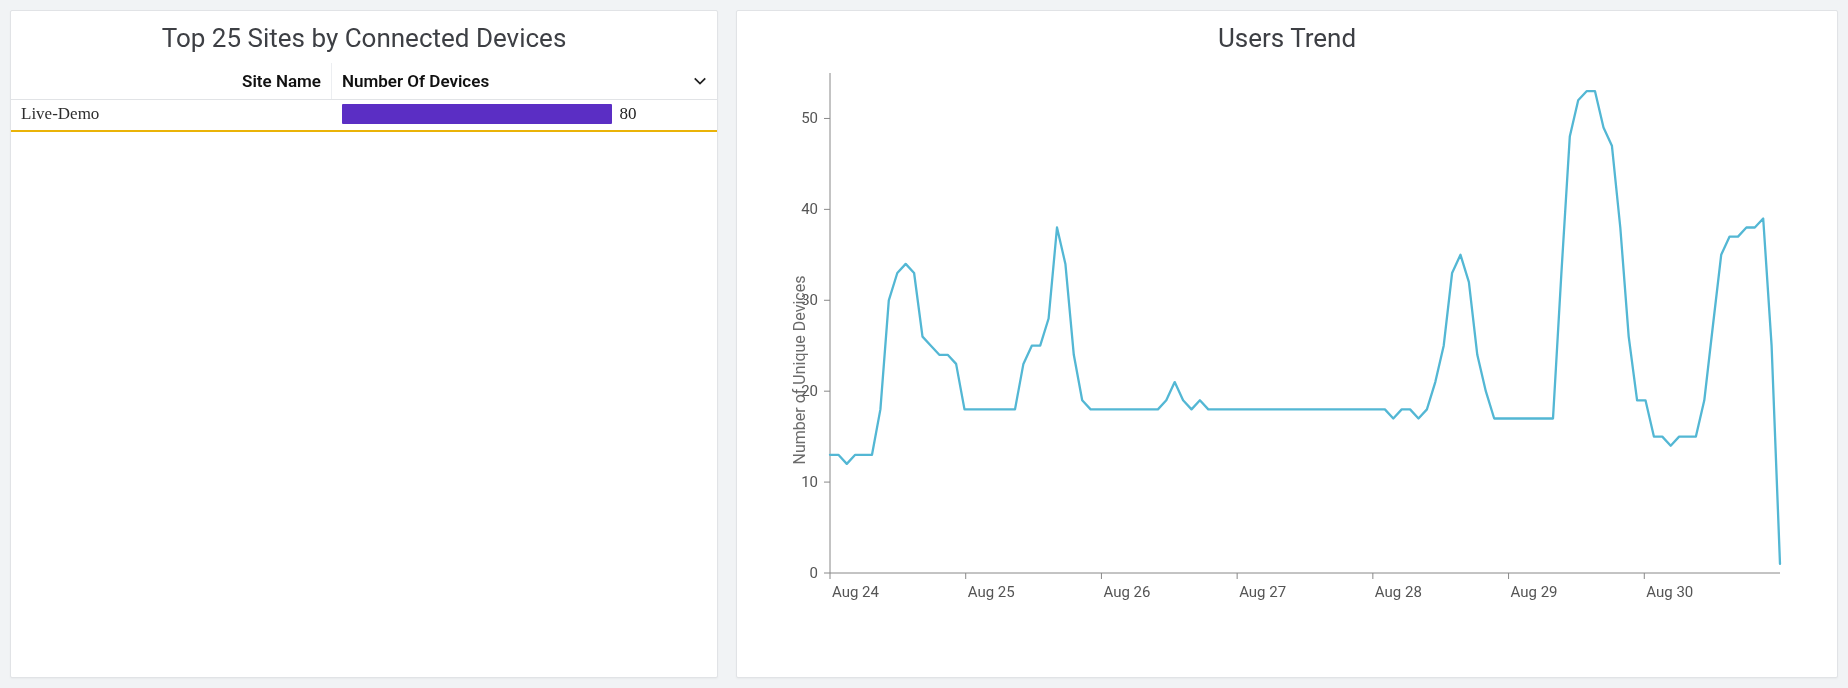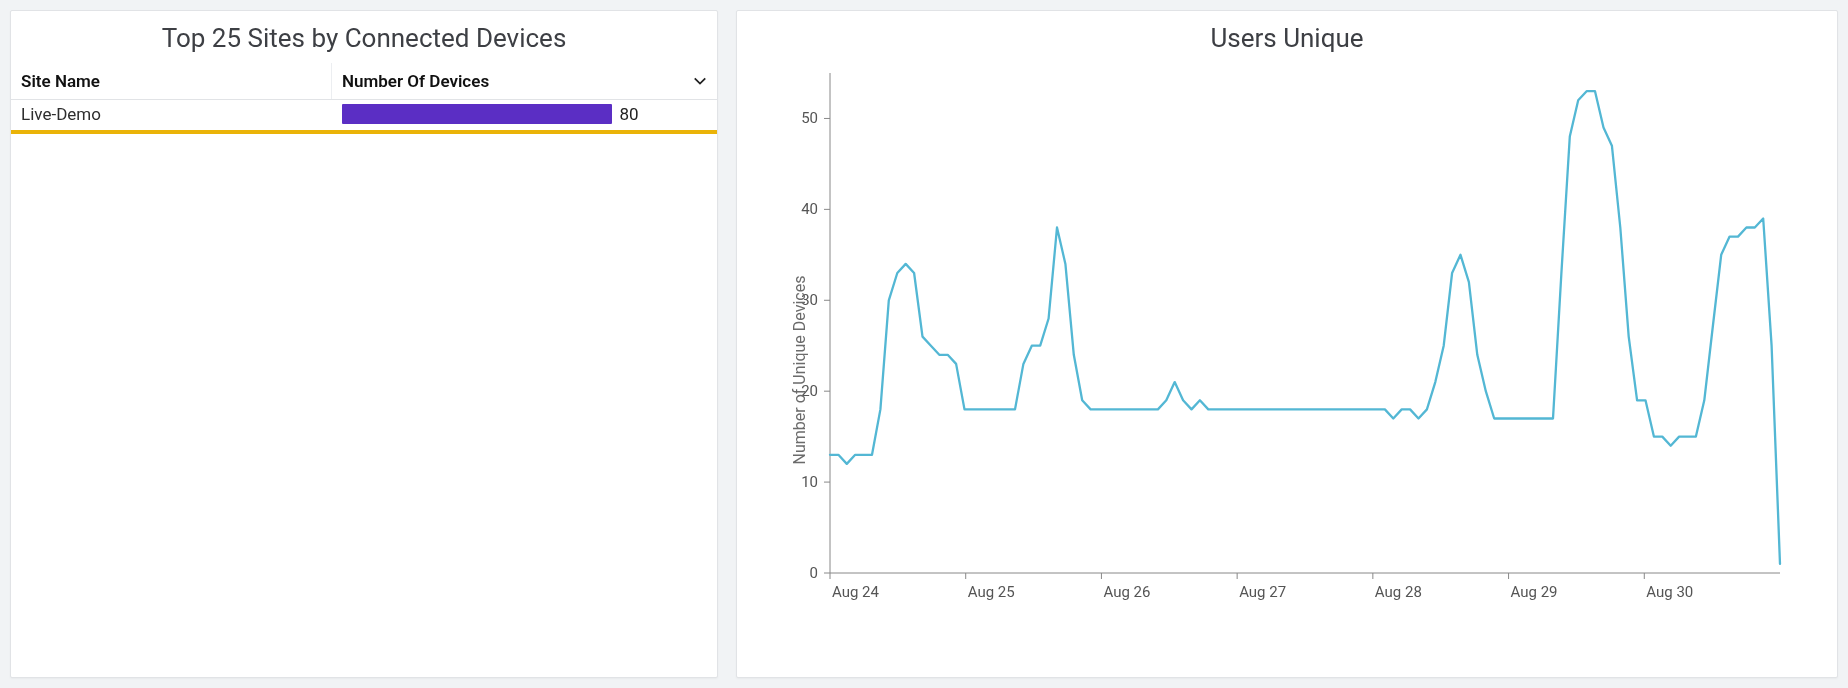--- a/index.html
+++ b/index.html
@@ -12,23 +12,23 @@
     --axis:#aeb4bc;
   }
   html,body{margin:0;padding:0;background:var(--page-bg);font-family:-apple-system,BlinkMacSystemFont,"Segoe UI",Roboto,"Helvetica Neue",Arial,sans-serif;color:var(--text);}
   .wrap{display:flex;gap:18px;padding:10px;box-sizing:border-box;width:1848px;height:688px;}
   .card{background:var(--card-bg);border:1px solid var(--border);border-radius:2px;box-shadow:0 1px 2px rgba(0,0,0,.04);display:flex;flex-direction:column;overflow:hidden;}
   .card-left{flex:0 0 706px;}
   .card-right{flex:1;}
   .card-title{font-size:26px;font-weight:400;color:#3d3f44;text-align:center;padding:12px 8px 10px;}
   
   .tbl{width:100%;border-collapse:collapse;font-size:17px;}
-  .tbl thead th{font-weight:600;color:#111;text-align:left;padding:8px 10px;border-bottom:1px solid var(--border);position:relative;margin-left:46px;}
+  .tbl thead th{font-weight:600;color:#111;text-align:right;padding:8px 10px;border-bottom:1px solid var(--border);position:relative;margin-left:46px;}
   .tbl thead th + th{border-left:1px solid #eceef1;}
-  .tbl tbody td{padding:4px 10px 6px;border-bottom:4px solid #eab308;vertical-align:middle;}
+  .tbl tbody td{padding:4px 10px 6px;border-bottom:2px solid #eab308;vertical-align:middle;font-family:Liberation Serif, serif;}
   .tbl tbody tr:nth-child(even){background:var(--row-alt);}
   .bar-cell{display:flex;align-items:center;gap:8px;}
   .bar{height:20px;border-radius:1px;}
   .bar-label{font-size:17px;color:#222;}
   .chev{width:14px;height:14px;}
   th .th-inner{display:flex;align-items:center;justify-content:space-between;gap:8px;}
   
   .chart-area{flex:1;position:relative;padding:0 28px 24px 24px;}
   .y-title{position:absolute;left:6px;top:50%;transform:translate(-20%, -50%) rotate(-90deg);transform-origin:center;color:var(--text-muted);font-size:16px;white-space:nowrap;}
   svg.plot{display:block;}
@@ -67,21 +67,21 @@
                 <div class="bar" style="width: 270px; background: rgb(91, 46, 196);"></div>
                 <span class="bar-label">80</span>
               </div>
             </td>
           </tr>
         </tbody>
     </table>
   </div>
 
   <div class="card card-right">
-    <div class="card-title">Users Unique</div>
+    <div class="card-title">Users Trend</div>
     <div class="chart-area">
       <div class="y-title">Number of Unique Devices</div>
       <svg id="line-plot" class="plot" viewBox="0 0 1030 560" width="100%" height="560">
           <line x1="60" y1="10" x2="60" y2="510" class="axis-line"></line>
           <line x1="60" y1="510" x2="1010" y2="510" class="axis-line"></line>
           <line x1="54" y1="510" x2="60" y2="510" class="axis-line"></line>
           <text x="48" y="515" text-anchor="end" class="tick-text">0</text>
           <line x1="54" y1="419.0909090909091" x2="60" y2="419.0909090909091" class="axis-line"></line>
           <text x="48" y="424.0909090909091" text-anchor="end" class="tick-text">10</text>
           <line x1="54" y1="328.1818181818182" x2="60" y2="328.1818181818182" class="axis-line"></line>

